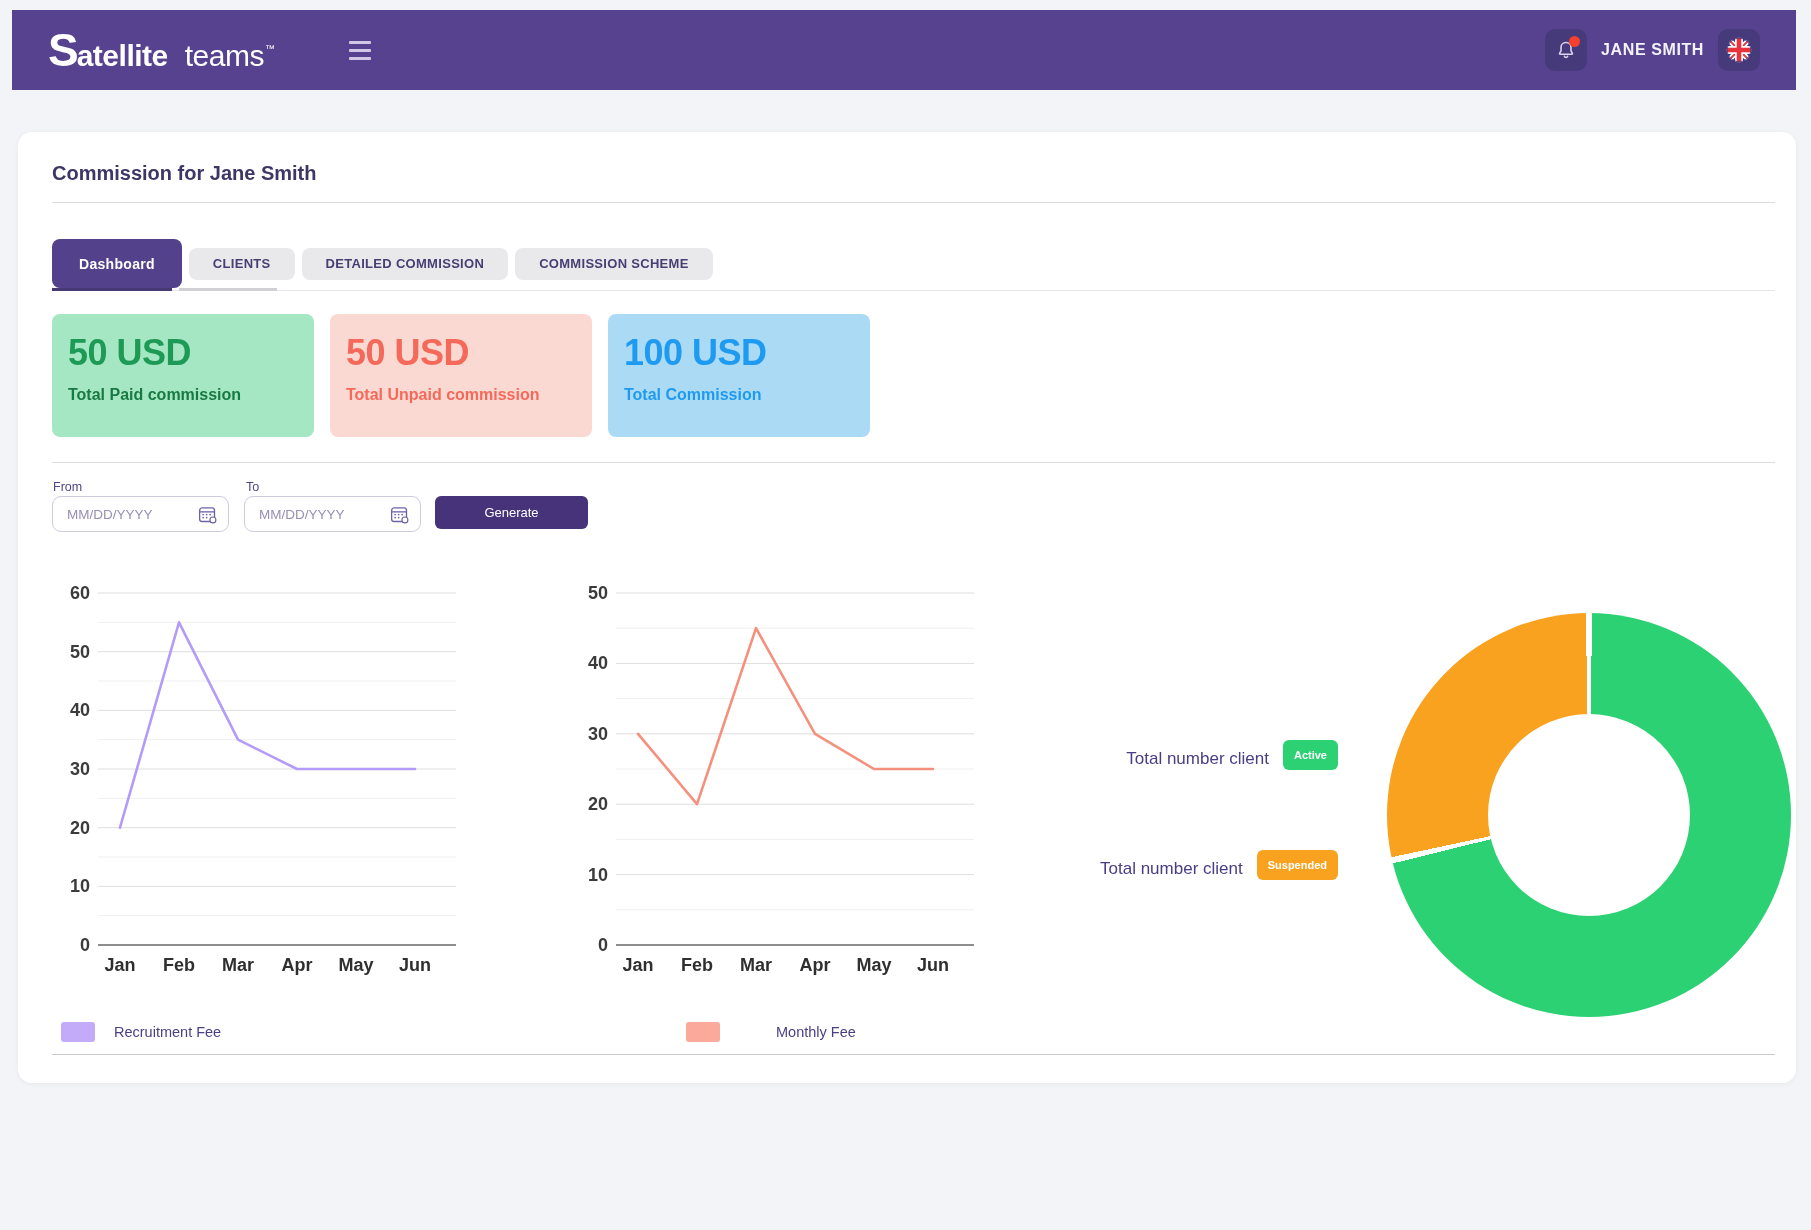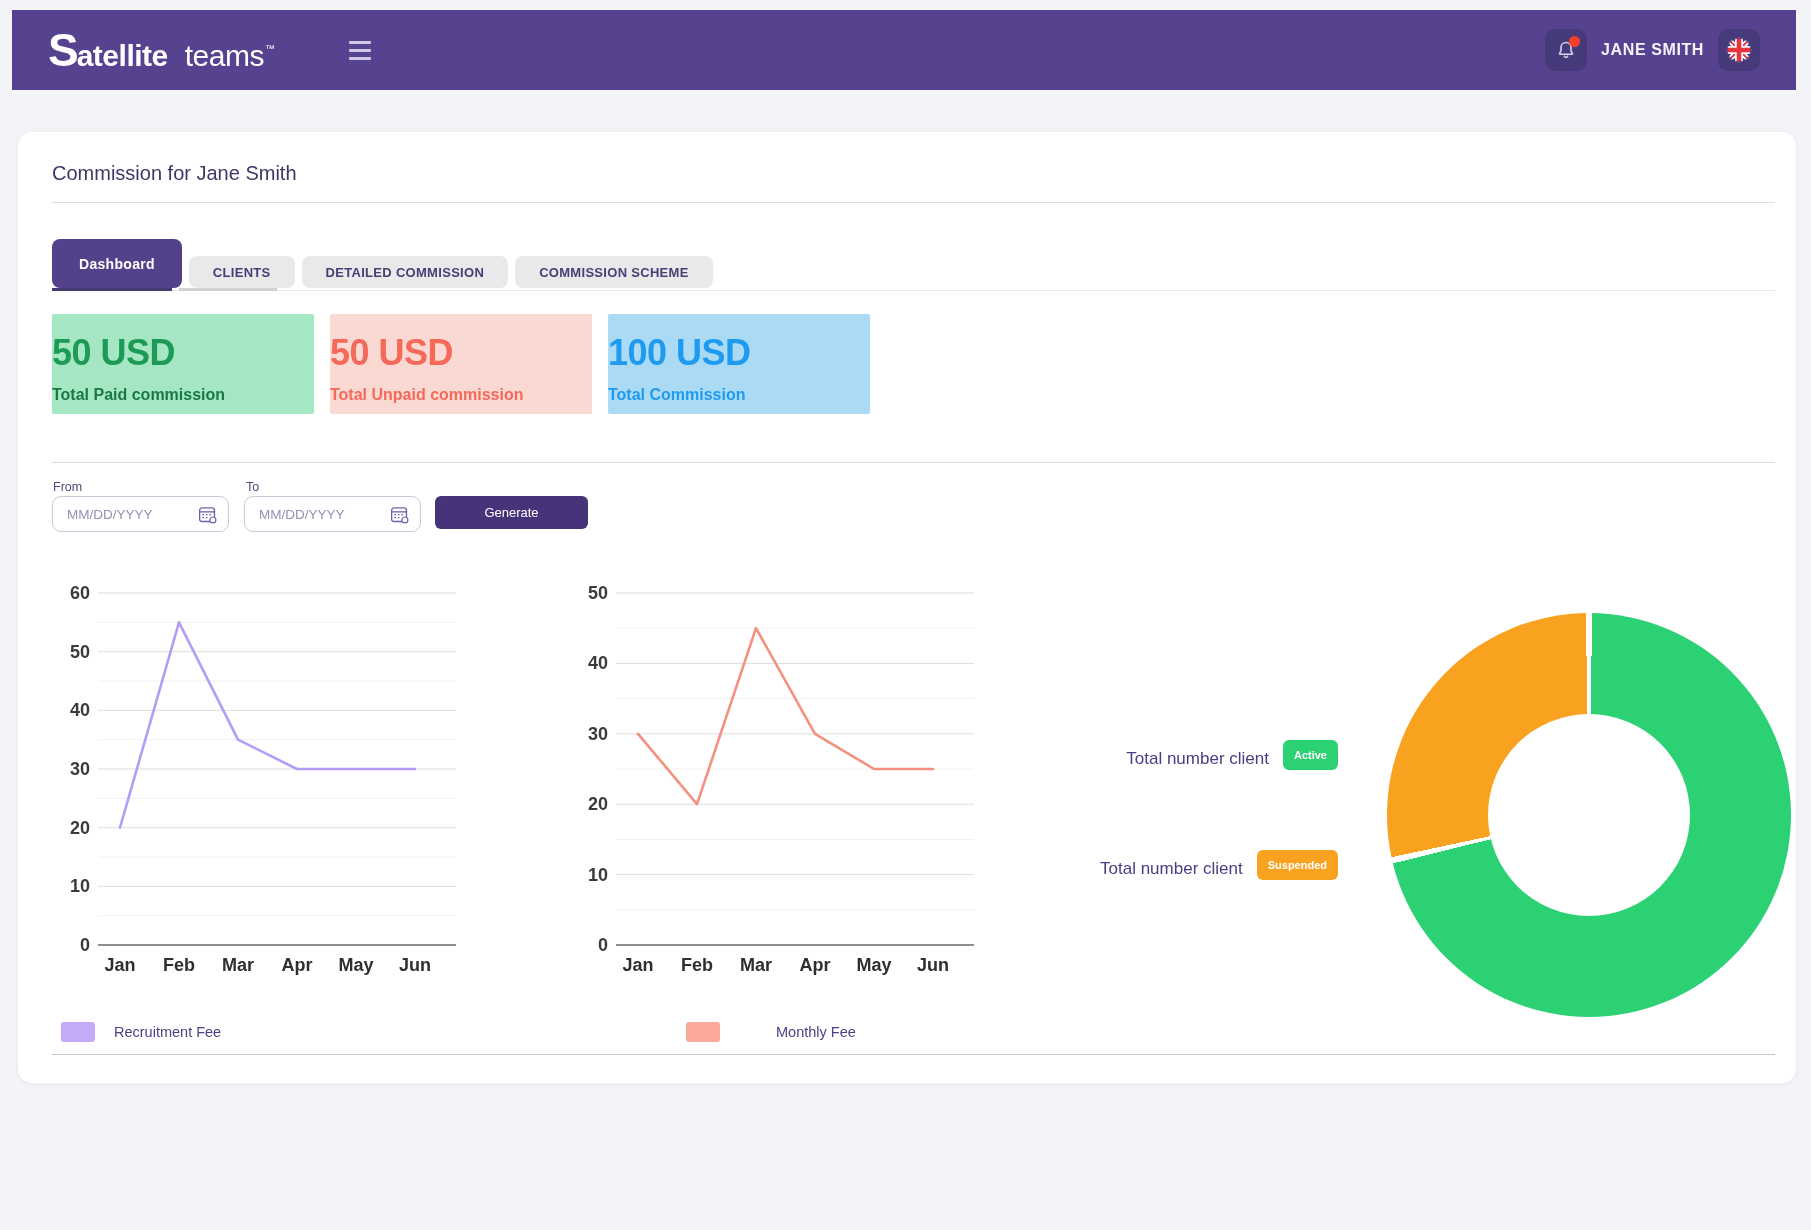--- a/index.html
+++ b/index.html
@@ -39,42 +39,42 @@
   .username { color:#f4f2fa; font-size:16px; font-weight:700; letter-spacing:0.6px; }
 
   
   .card {
     position:absolute; left:18px; top:132px; width:1778px; height:951px;
     background:#ffffff; border-radius:14px;
     box-shadow:0 1px 5px rgba(40,40,70,0.06);
   }
   .page-title {
     position:absolute; left:34px; top:30px;
-    font-size:20px; font-weight:400; color:#3e3766;
+    font-size:20px; font-weight:700; color:#3e3766;
   }
   .hline { position:absolute; left:34px; width:1723px; height:1px; background:#dcdce1; }
   .hline.title-line { top:70px; }
   .hline.filter-line { top:330px; }
   .hline.bottom-line { top:922px; background:#c7c7cc; }
 
   
-  .tabs { position:absolute; left:34px; top:107px; display:flex; gap:7px; align-items:flex-end; }
+  .tabs { position:absolute; left:34px; top:107px; display:flex; gap:7px; align-items:center; }
   .tab {
     border:none; cursor:pointer; border-radius:8px; height:32px;
     padding:0 24px; background:#e9e9ec; color:#473e72;
     font-family:inherit; font-size:13px; font-weight:700; letter-spacing:0.3px;
   }
   .tab.active { background:#53418c; color:#ffffff; height:49px; font-size:14px; padding:0 27px; }
   .tabstrip-line { position:absolute; left:34px; top:158px; width:1723px; height:1px; background:#e6e6ea; }
   .tab-indicator { position:absolute; top:156px; height:3px; background:#473a72; }
   .tab-indicator.gray { background:#d0d0d5; }
 
   
   .stat-cards { position:absolute; left:34px; top:182px; display:flex; gap:16px; }
-  .stat-card { width:262px; height:100px; border-radius:2px; padding:18px 16px 0 0; }
+  .stat-card { width:262px; height:123px; border-radius:8px; padding:18px 16px 0 16px; }
   .stat-value { font-size:36px; font-weight:800; letter-spacing:-0.5px; }
   .stat-label { font-size:16px; font-weight:700; margin-top:12px; }
 
   
   .field-label { position:absolute; font-size:12.5px; font-weight:400; color:#4f4680; top:348px; }
   .date-field {
     position:absolute; top:364px; width:177px; height:36px;
     border:1px solid #cfc9dd; border-radius:9px; background:#fff;
     display:flex; align-items:center; padding:0 10px 0 14px;
   }

